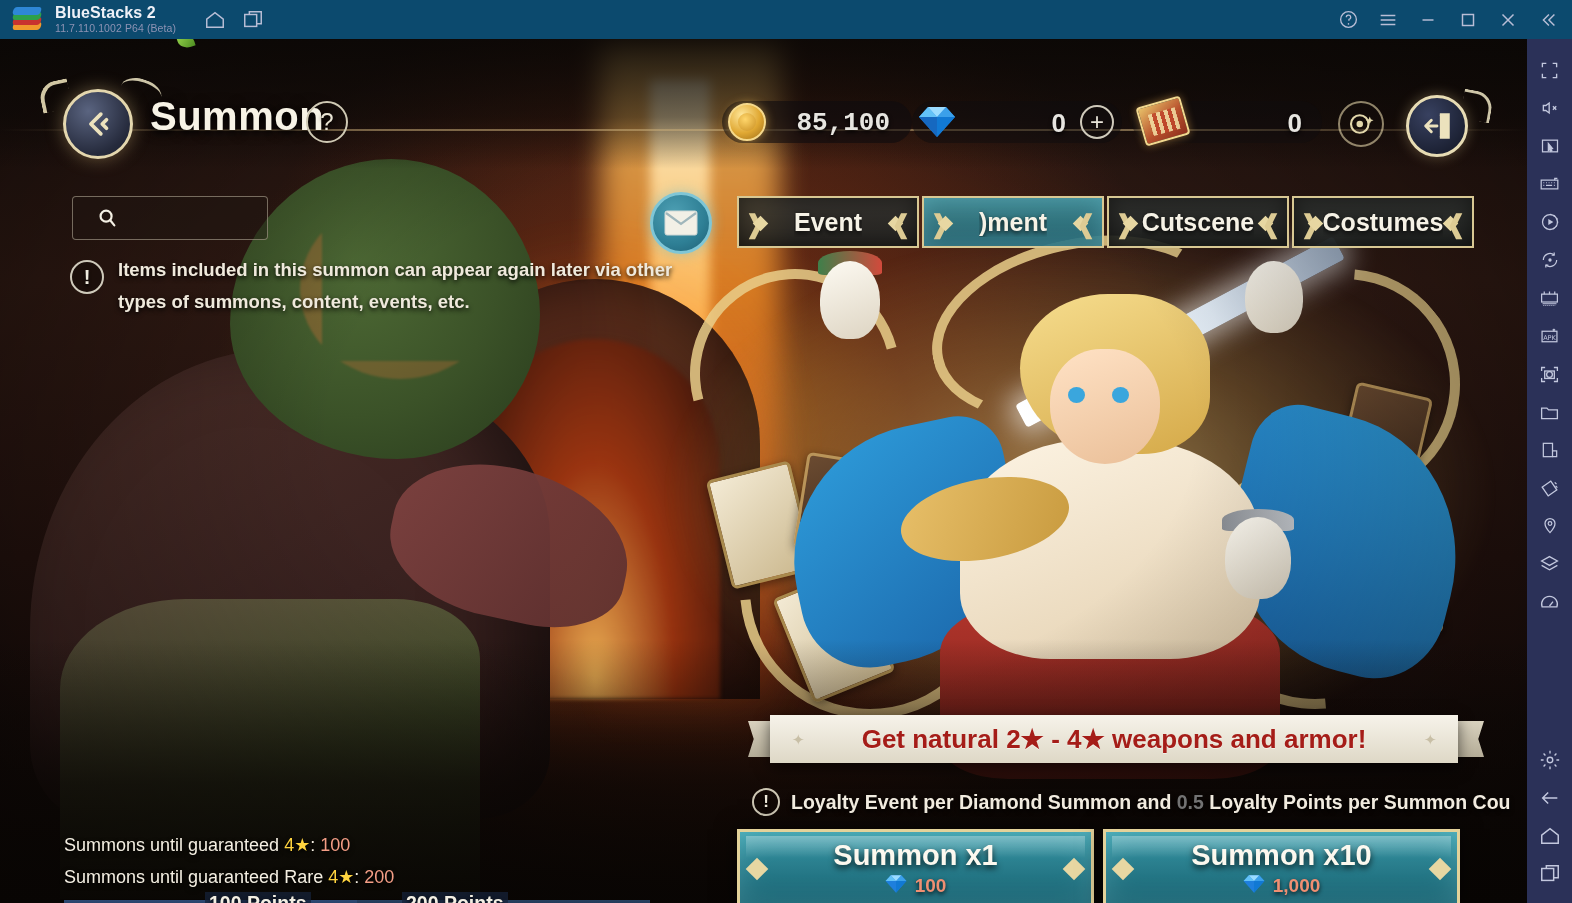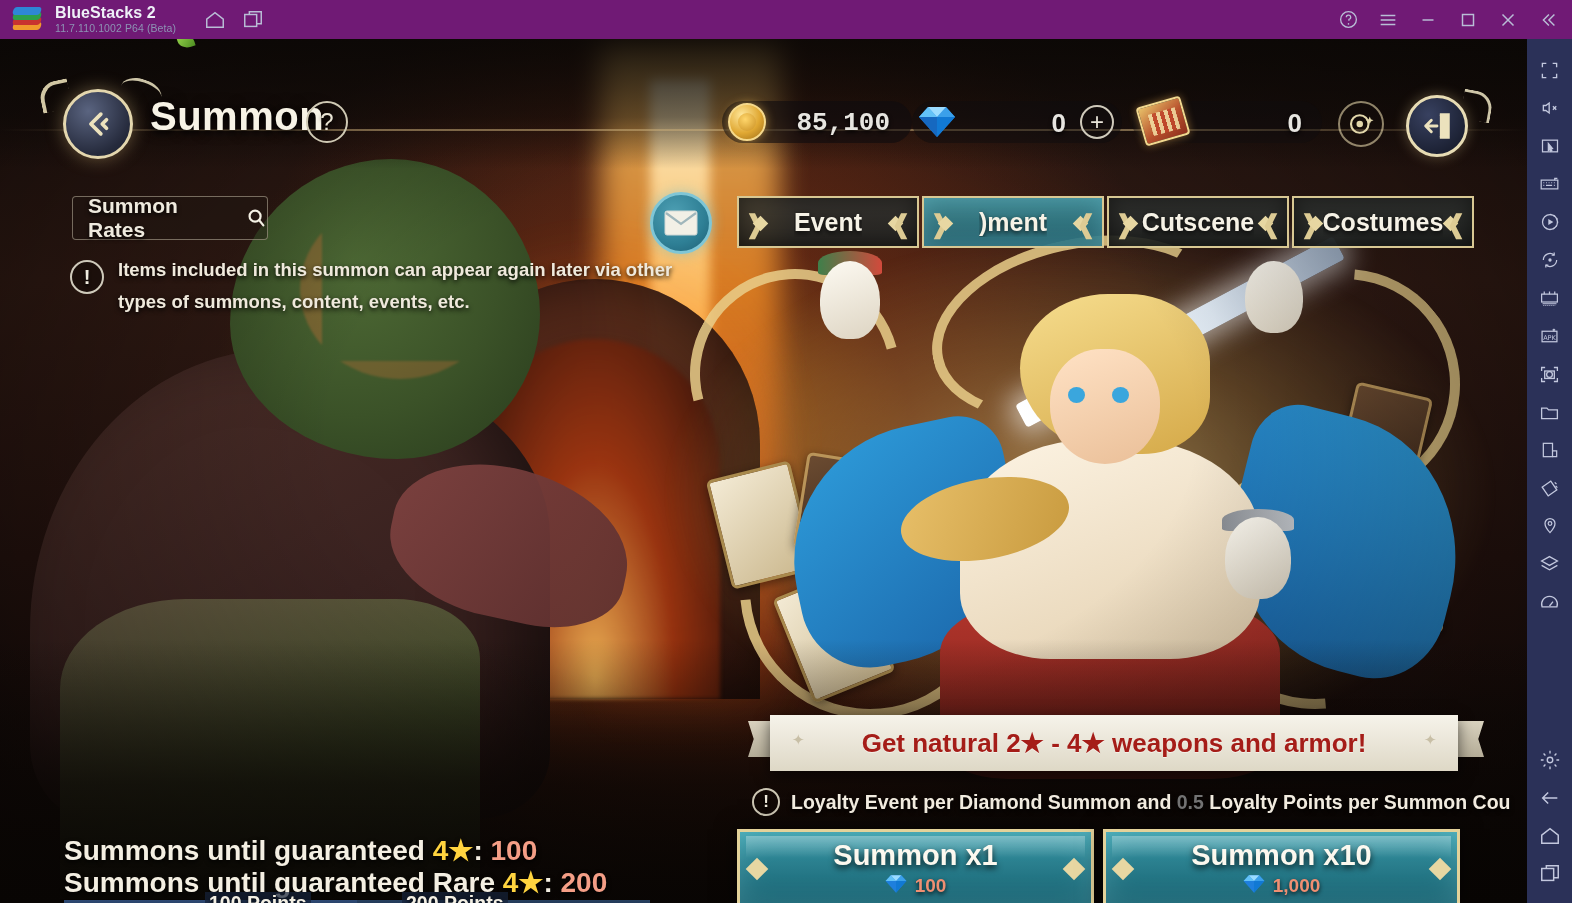--- a/index.html
+++ b/index.html
@@ -5,21 +5,21 @@
   * { margin:0; padding:0; box-sizing:border-box; }
   html,body { width:1572px; height:903px; overflow:hidden; background:#000; }
   body { font-family:"Liberation Sans", sans-serif; }
 
   
   #root { position:relative; width:1572px; height:903px; overflow:hidden; }
 
   
   #titlebar {
     position:absolute; left:0; top:0; width:1572px; height:39px;
-    background:#701a75; display:flex; align-items:center; z-index:60;
+    background:#0c4a6e; display:flex; align-items:center; z-index:60;
   }
   .bs-logo { margin-left:13px; width:30px; height:26px; position:relative; }
   .bs-logo .lay { position:absolute; left:0; width:28px; height:8px; border-radius:3px/4px;
      transform:skewX(-18deg); }
   .bs-logo .l1 { top:15px; background:#f0992c; }
   .bs-logo .l2 { top:10px; background:#c8332f; }
   .bs-logo .l3 { top:5px;  background:#2da04c; }
   .bs-logo .l4 { top:0px;  background:#2e87d6; }
   .bs-title-wrap { margin-left:12px; line-height:1.05; }
   .bs-title { font-size:16px; font-weight:bold; color:#eef0f7; letter-spacing:.1px; }
@@ -266,21 +266,21 @@
     transform:rotate(-18deg); z-index:21; }
 
   
   #banner-title { position:absolute; left:0; top:602px; width:1527px; text-align:center;
     z-index:17; }
   #banner-title .t { display:inline-block; font-size:58px; font-weight:bold;
     background:linear-gradient(180deg,#fae0b3 0%,#f3c888 42%,#e89a4f 78%,#d8833c 100%);
     -webkit-background-clip:text; background-clip:text; color:transparent;
     text-shadow:none; letter-spacing:.5px;
     filter:drop-shadow(0 3px 0 rgba(120,55,20,.85)) drop-shadow(0 6px 14px rgba(0,0,0,.8)); }
-  #ribbon { position:absolute; left:770px; top:676px; width:688px; height:56px; z-index:17;
+  #ribbon { position:absolute; left:770px; top:676px; width:688px; height:48px; z-index:17;
     background:linear-gradient(180deg,#f6f3ea,#ded8c6);
     box-shadow:0 5px 14px rgba(0,0,0,.6);
     display:flex; align-items:center; justify-content:center; }
   #ribbon .r-txt { font-size:26px; font-weight:bold; color:#a51d18; white-space:nowrap;
     text-shadow:0 1px 0 rgba(255,255,255,.5); }
   #ribbon .star { color:#a51d18; }
   .rib-end { position:absolute; top:682px; width:26px; height:36px; z-index:16;
     background:linear-gradient(180deg,#d9d2bf,#b5ad98); }
   #rib-end-l { left:748px; clip-path:polygon(0 0,100% 0,100% 100%,0 100%,22% 50%); }
   #rib-end-r { left:1458px; clip-path:polygon(0 0,100% 0,78% 50%,100% 100%,0 100%); }
@@ -318,21 +318,21 @@
 
   
   #skip-row { position:absolute; left:72px; top:733px; display:flex; align-items:center; z-index:17;
     cursor:pointer; }
   #skip-box { width:44px; height:42px; border:2px solid rgba(200,192,170,.55);
     border-radius:5px; background:rgba(28,24,18,.45);
     display:flex; align-items:center; justify-content:center; }
   #skip-label { margin-left:16px; font-size:25px; font-weight:bold; color:#dcd7c8;
     text-shadow:0 2px 5px rgba(0,0,0,.95); }
 
-  .guar-line { position:absolute; left:64px; font-size:28px; font-weight:bold;
+  .guar-line { position:absolute; left:64px; font-size:18px; font-weight:normal;
     color:#f4efe2; text-shadow:0 2px 5px rgba(0,0,0,.98); z-index:17; white-space:nowrap; }
   #guar1 { top:795px; } #guar2 { top:827px; }
   .guar-line .st4 { color:#ffd43f; }
   .guar-line .num { color:#f49e86; }
 
   #pbar { position:absolute; left:64px; top:861px; width:586px; height:11px; z-index:17;
     background:rgba(20,28,48,.8); }
   #pbar-seg1 { position:absolute; left:0; top:0; width:293px; height:11px;
     background:linear-gradient(180deg,#2e4a74,#1d3155); }
   #pbar-seg2 { position:absolute; left:293px; top:0; width:293px; height:11px;
@@ -626,21 +626,20 @@
       <div id="exit-btn">
         <svg width="34" height="34" viewBox="0 0 24 24" fill="none" stroke="#ece2bd" stroke-width="2">
           <path d="M14 4h6v16h-6" fill="#ece2bd" stroke="#ece2bd"></path>
           <path d="M12 12H4M8 8l-4 4 4 4" stroke-linecap="round" stroke-linejoin="round"></path>
           </svg>
       </div>
       <div id="exit-deco"></div>
     </div>
 
     <div id="rates-btn">
-      <span class="lbl">Summon Rates</span>
       <span class="mag">
         <svg width="22" height="22" viewBox="0 0 24 24" fill="none" stroke="currentColor" stroke-width="2.4">
           <circle cx="11" cy="10" r="6"></circle>
             <path d="M15.5 14.5L20 20" stroke-linecap="round"></path>
           </svg>
       </span>
     </div>
 
     <div id="notice">
       <div id="notice-icon">!</div>

